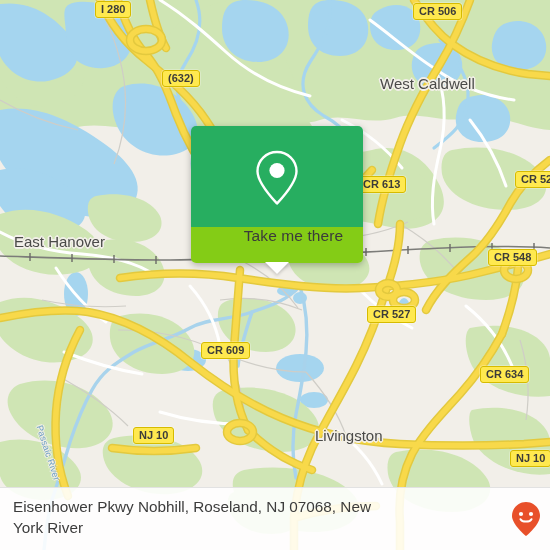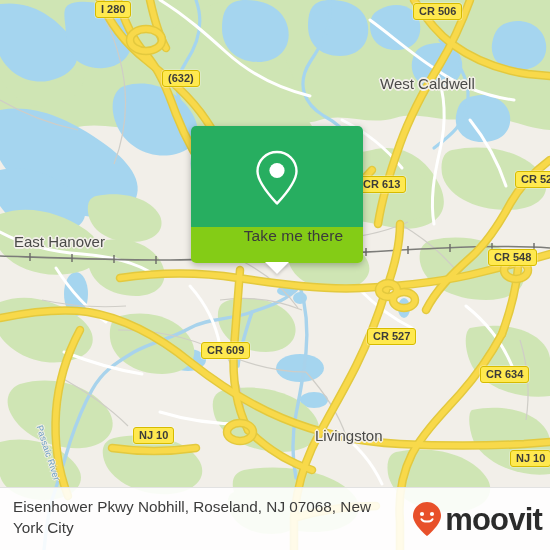--- a/index.html
+++ b/index.html
@@ -335,21 +335,21 @@
     <div class="place" style="left:315px;top:428px;width:100px;font-size:15px;">Livingston</div>
 
     <div class="river-label" style="left:44px;top:424px;transform:rotate(72deg);transform-origin:0 0;">Passaic River</div>
 
     <div class="shield" style="left:95px;top:1px;">I 280</div>
     <div class="shield" style="left:413px;top:3px;">CR 506</div>
     <div class="shield" style="left:162px;top:70px;">(632)</div>
     <div class="shield" style="left:357px;top:176px;">CR 613</div>
     <div class="shield" style="left:515px;top:171px;">CR 52</div>
     <div class="shield" style="left:488px;top:249px;">CR 548</div>
-    <div class="shield" style="left:367px;top:306px;margin-top:22px;">CR 527</div>
+    <div class="shield" style="left:367px;top:306px;">CR 527</div>
     <div class="shield" style="left:201px;top:342px;">CR 609</div>
     <div class="shield" style="left:480px;top:366px;">CR 634</div>
     <div class="shield" style="left:133px;top:427px;">NJ 10</div>
     <div class="shield" style="left:510px;top:450px;">NJ 10</div>
   </div>
 
   <div class="card">
     <div class="card-top">
       <svg width="52" height="60" viewBox="0 0 52 60">
         <path d="M26 5 C15.2 5 6.5 13.6 6.5 24.2 C6.5 35.6 20 50 26 56.5 C32 50 45.5 35.6 45.5 24.2 C45.5 13.6 36.8 5 26 5 Z" fill="none" stroke="#ffffff" stroke-width="2.4" stroke-linejoin="round"></path>
@@ -357,25 +357,24 @@
       </svg>
     </div>
     <div class="card-bottom">
       <span>Take me there</span>
       <div class="card-tail"></div>
     </div>
   </div>
 
 
   <div class="footer">
-    <div class="footer-title">Eisenhower Pkwy Nobhill, Roseland, NJ 07068, New York City</div>
+    <div class="footer-title">Eisenhower Pkwy Nobhill, Roseland, NJ 07068, New York River</div>
     <div class="brand">
       <svg class="brand-pin" viewBox="0 0 32 36">
         <path d="M16 1 C8.3 1 2 7.2 2 14.9 C2 23.6 16 35 16 35 C16 35 30 23.6 30 14.9 C30 7.2 23.7 1 16 1 Z" fill="#e8502a"></path>
         <circle cx="11" cy="13" r="2.1" fill="#ffffff"></circle>
         <circle cx="21" cy="13" r="2.1" fill="#ffffff"></circle>
         <path d="M10.5 18.2 C12.2 21.4 19.8 21.4 21.5 18.2" fill="none" stroke="#ffffff" stroke-width="2" stroke-linecap="round"></path>
       </svg>
-      <span class="brand-word">moovit</span>
     </div>
   </div>
 
 </div>
 
 </body></html>

